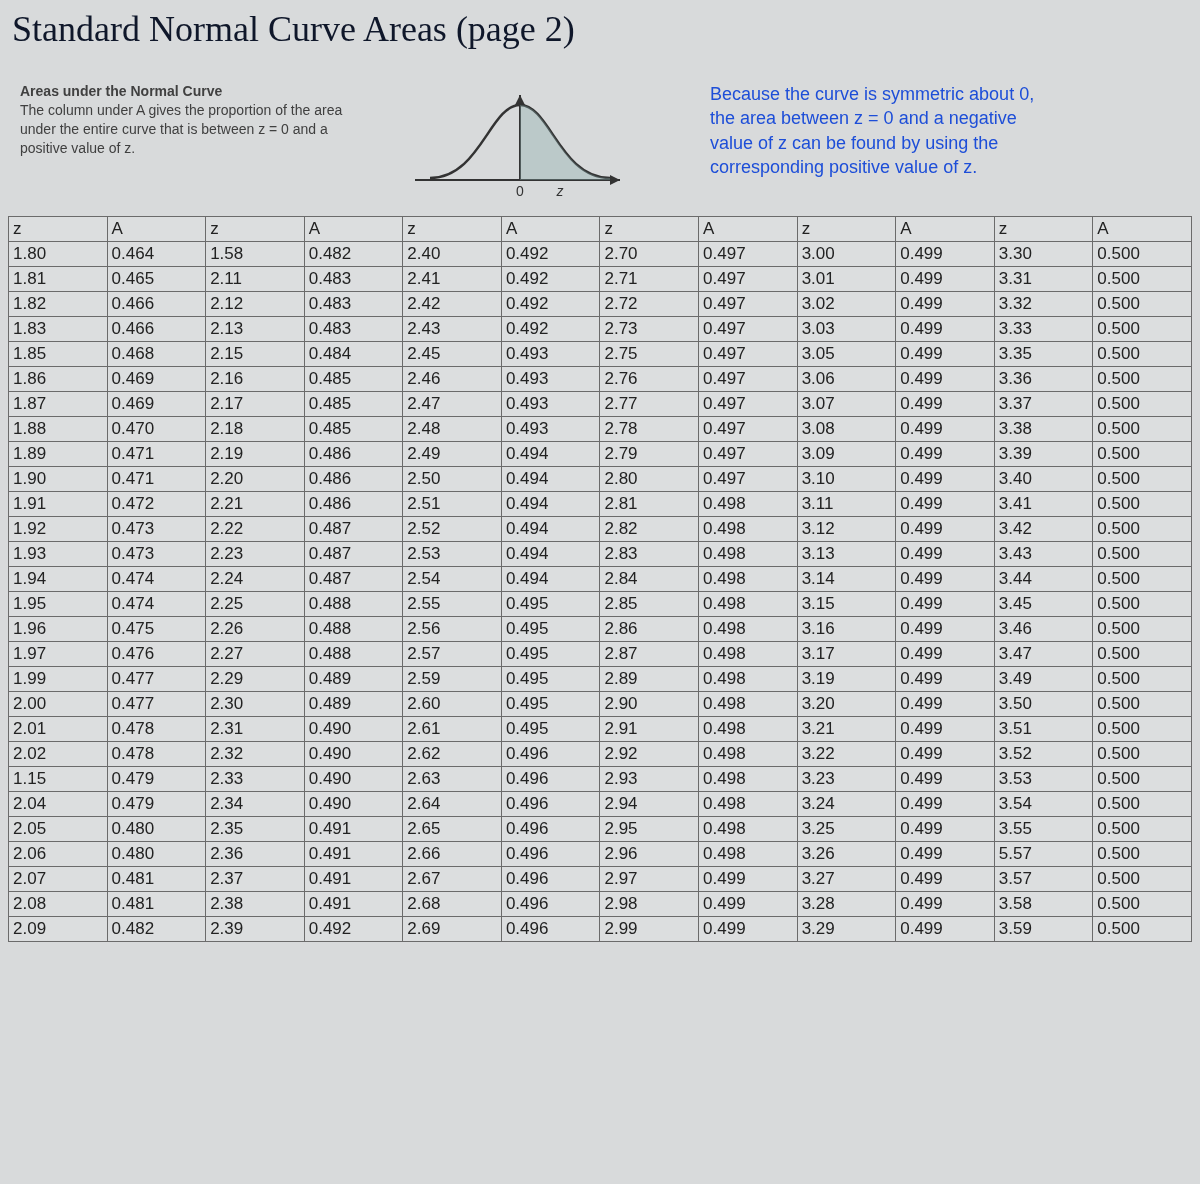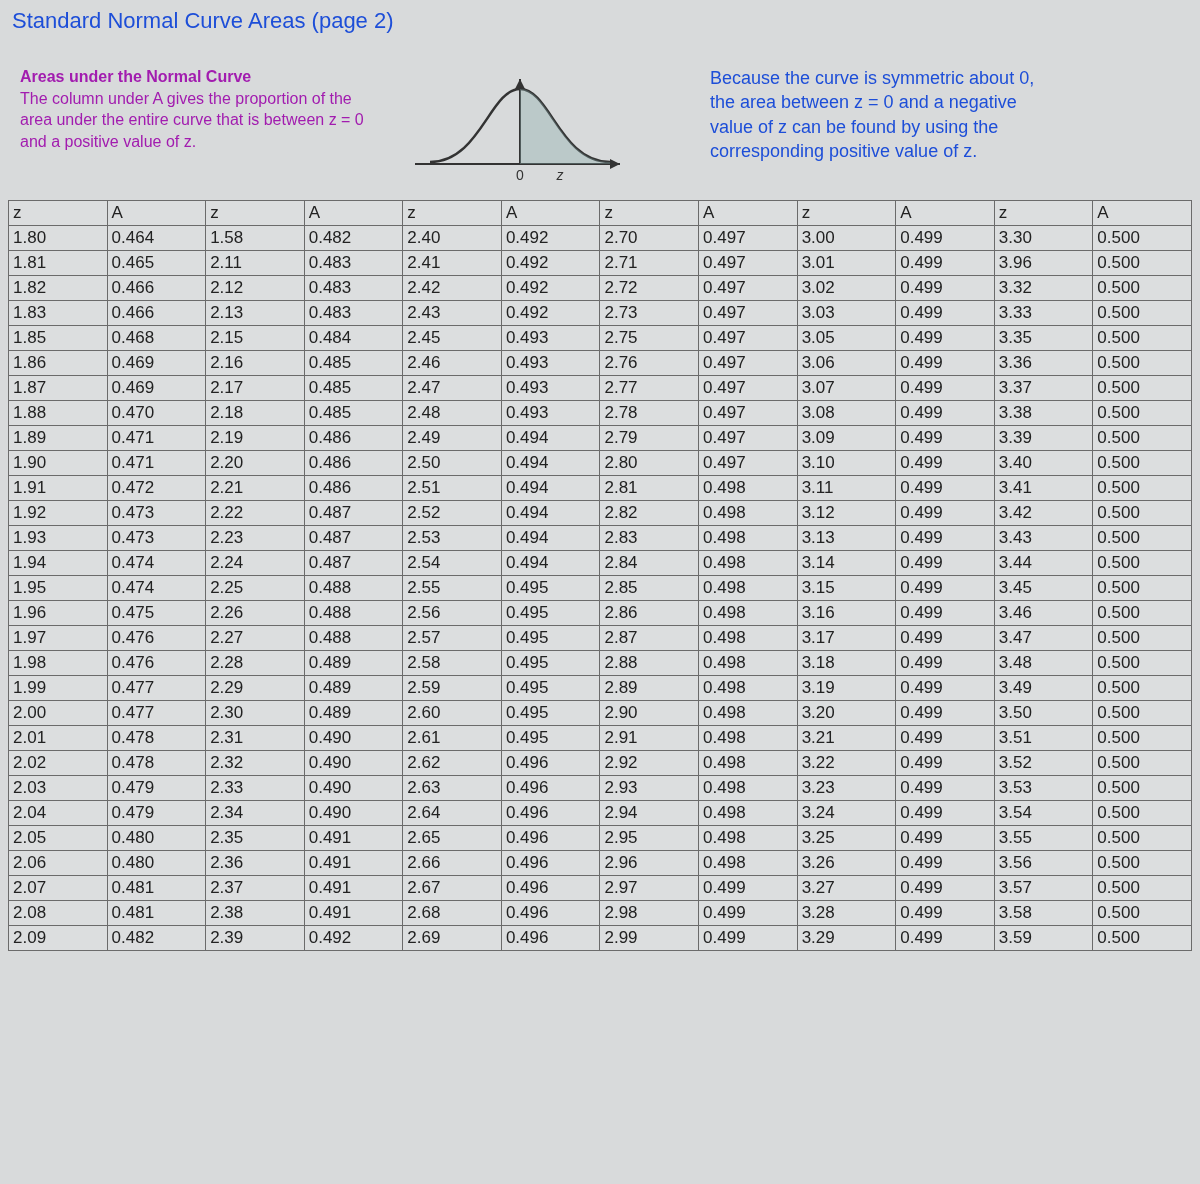--- a/index.html
+++ b/index.html
@@ -3,38 +3,39 @@
   <meta charset="utf-8">
   <style>
     * { box-sizing: border-box; margin: 0; padding: 0; }
     body {
       font-family: Arial, Helvetica, sans-serif;
       background: #d8dadb;
       padding: 8px;
       width: 1200px;
     }
     .page-title {
-      font-size: 22px;
+      font-size: 36px;
       font-weight: normal;
-      color: #1d4ed8;
+      color: #0f172a;
       margin-bottom: 32px;
       padding-left: 4px;
+      font-family: Liberation Serif, serif;
     }
     .intro-row {
       display: flex;
       align-items: flex-start;
       gap: 40px;
       margin-bottom: 12px;
       padding: 0 12px;
     }
     .intro-left {
       flex: 0 0 350px;
-      font-size: 16px;
+      font-size: 14px;
       line-height: 1.35;
-      color: #a21caf;
+      color: #404040;
     }
     .intro-left-title {
       font-weight: bold;
       display: block;
     }
     .intro-center {
       flex: 0 0 260px;
       padding-top: 8px;
     }
     .intro-right {
@@ -128,21 +129,21 @@
         <td>1.81</td>
         <td>0.465</td>
         <td>2.11</td>
         <td>0.483</td>
         <td>2.41</td>
         <td>0.492</td>
         <td>2.71</td>
         <td>0.497</td>
         <td>3.01</td>
         <td>0.499</td>
-        <td>3.96</td>
+        <td>3.31</td>
         <td>0.500</td>
       </tr>
       <tr>
         <td>1.82</td>
         <td>0.466</td>
         <td>2.12</td>
         <td>0.483</td>
         <td>2.42</td>
         <td>0.492</td>
         <td>2.72</td>
@@ -342,34 +343,20 @@
         <td>2.57</td>
         <td>0.495</td>
         <td>2.87</td>
         <td>0.498</td>
         <td>3.17</td>
         <td>0.499</td>
         <td>3.47</td>
         <td>0.500</td>
       </tr>
       <tr>
-        <td>1.98</td>
-        <td>0.476</td>
-        <td>2.28</td>
-        <td>0.489</td>
-        <td>2.58</td>
-        <td>0.495</td>
-        <td>2.88</td>
-        <td>0.498</td>
-        <td>3.18</td>
-        <td>0.499</td>
-        <td>3.48</td>
-        <td>0.500</td>
-      </tr>
-      <tr>
         <td>1.99</td>
         <td>0.477</td>
         <td>2.29</td>
         <td>0.489</td>
         <td>2.59</td>
         <td>0.495</td>
         <td>2.89</td>
         <td>0.498</td>
         <td>3.19</td>
         <td>0.499</td>
@@ -412,21 +399,21 @@
         <td>2.62</td>
         <td>0.496</td>
         <td>2.92</td>
         <td>0.498</td>
         <td>3.22</td>
         <td>0.499</td>
         <td>3.52</td>
         <td>0.500</td>
       </tr>
       <tr>
-        <td>2.03</td>
+        <td>1.15</td>
         <td>0.479</td>
         <td>2.33</td>
         <td>0.490</td>
         <td>2.63</td>
         <td>0.496</td>
         <td>2.93</td>
         <td>0.498</td>
         <td>3.23</td>
         <td>0.499</td>
         <td>3.53</td>
@@ -464,21 +451,21 @@
         <td>2.06</td>
         <td>0.480</td>
         <td>2.36</td>
         <td>0.491</td>
         <td>2.66</td>
         <td>0.496</td>
         <td>2.96</td>
         <td>0.498</td>
         <td>3.26</td>
         <td>0.499</td>
-        <td>3.56</td>
+        <td>5.57</td>
         <td>0.500</td>
       </tr>
       <tr>
         <td>2.07</td>
         <td>0.481</td>
         <td>2.37</td>
         <td>0.491</td>
         <td>2.67</td>
         <td>0.496</td>
         <td>2.97</td>

